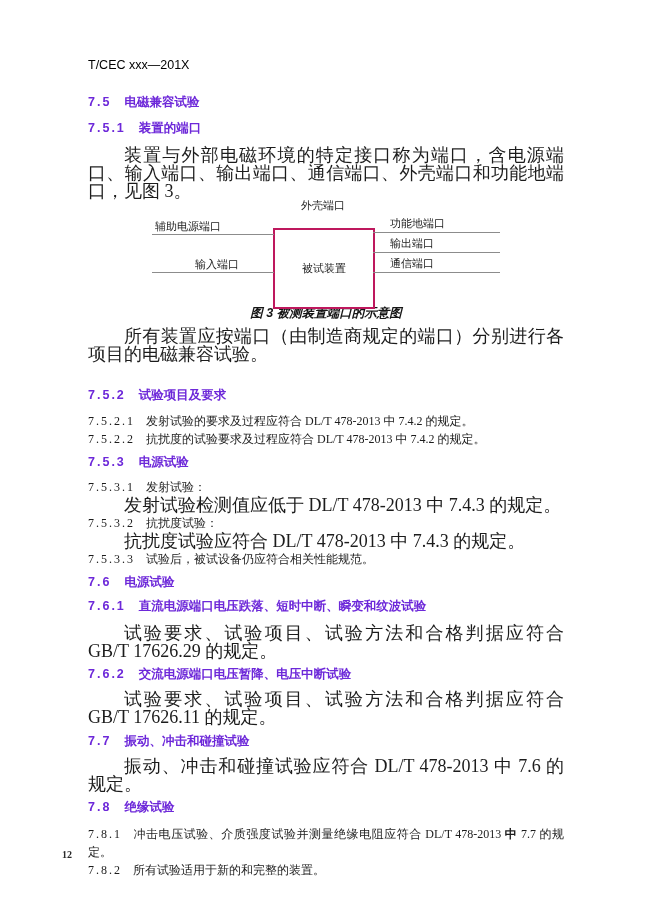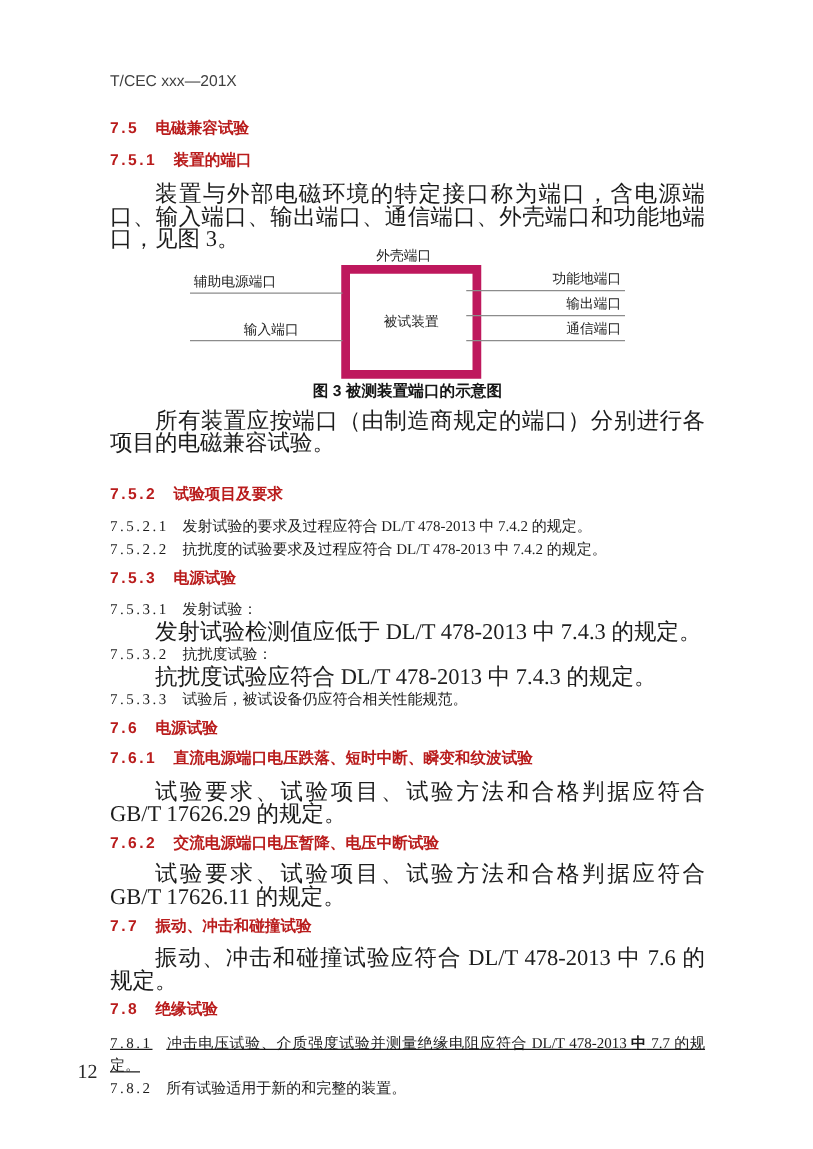--- a/index.html
+++ b/index.html
@@ -18,116 +18,117 @@
     position: absolute;
     left: 88px;
     top: 0;
     width: 476px;
   }
   .doc-header {
     margin-top: 58px;
     font-family: "Liberation Sans", "DejaVu Sans", sans-serif;
     font-size: 12.5px;
     line-height: 14px;
-    color: #404040;
+    color: #000000;
   }
   .h2, .h3 {
     font-family: "Liberation Sans", "DejaVu Sans", sans-serif;
     font-weight: bold;
     font-size: 12.5px;
     line-height: 16px;
-    color: #b91c1c;
+    color: #6d28d9;
     white-space: nowrap;
   }
   .h2 .num, .h3 .num { letter-spacing: 2px; margin-right: 13px; }
   .clause {
     font-size: 12px;
     line-height: 18px;
     text-align: justify;
   }
   .clause .num { letter-spacing: 2px; margin-right: 11px; }
   .para {
     font-size: 18px;
     line-height: 18px;
     text-indent: 2em;
     text-align: justify;
   }
   .b { font-weight: bold; }
   
   .mt-h75   { margin-top: 22px; }
   .mt-h751  { margin-top: 10px; }
   .mt-p751  { margin-top: 10px; }
-  .mt-cap   { margin-top: 9px; }
+  .mt-cap   { margin-top: 9px; font-style: italic; }
   .mt-pfig  { margin-top: 6px; }
   .mt-h752  { margin-top: 24px; }
   .mt-c7521 { margin-top: 9px; }
   .mt-h753  { margin-top: 6px; }
   .mt-c7531 { margin-top: 8px; }
   .mt-h76   { margin-top: 6px; }
   .mt-h761  { margin-top: 8px; }
   .mt-p761  { margin-top: 10px; }
   .mt-h762  { margin-top: 6px; }
   .mt-p762  { margin-top: 8px; }
   .mt-h77   { margin-top: 7px; }
   .mt-p77   { margin-top: 8px; }
   .mt-h78   { margin-top: 6px; }
-  .mt-c781  { margin-top: 10px; text-decoration: underline; }
+  .mt-c781  { margin-top: 10px; }
   .mt-h79   { margin-top: 6px; }
   .mt-p79   { margin-top: 8px; }
 
   
   .figure {
     position: relative;
     height: 96px;
     margin-top: 0;
     font-size: 11px;
   }
   .fig-top-port {
     position: absolute;
     left: 185px; top: -1px;
     width: 100px;
     text-align: center;
     line-height: 13px;
   }
   .fig-box {
     position: absolute;
-    left: 185px; top: 12px;
+    left: 185px; top: 28px;
     width: 98px; height: 77px;
-    border: 7px solid #be185d;
+    border: 2px solid #be185d;
     background: #ffffff;
     display: flex;
     align-items: center;
     justify-content: center;
   }
   .fig-line { position: absolute; height: 1px; background: #8c8c8c; }
   .l-line1 { left: 64px;  top: 34px; width: 122px; }
   .l-line2 { left: 64px;  top: 72px; width: 122px; }
   .r-line1 { left: 285px; top: 32px; width: 127px; }
   .r-line2 { left: 285px; top: 52px; width: 127px; }
   .r-line3 { left: 285px; top: 72px; width: 127px; }
   .fig-lport { position: absolute; left: 67px; line-height: 13px; }
   .lp1 { top: 20px; text-align: right; }
   .lp2 { top: 58px; margin-left: 40px; }
-  .fig-rport { position: absolute; left: 285px; width: 124px; text-align: right; line-height: 13px; }
+  .fig-rport { position: absolute; left: 302px; width: 124px; line-height: 13px; }
   .rp1 { top: 17px; }
   .rp2 { top: 37px; }
   .rp3 { top: 57px; }
   .fig-caption {
     font-family: "Liberation Sans", "DejaVu Sans", sans-serif;
     font-weight: bold;
     font-size: 12.5px;
     line-height: 16px;
     text-align: center;
     color: #161616;
   }
   .page-number {
     position: absolute;
     left: 62px; top: 849px;
-    font-size: 16px;
+    font-size: 10px;
     color: #2a2a2a;
+    font-weight: bold;
   }
 </style>
 </head>
 <body>
 
 <div class="page">
   <div class="content">
 
     <div class="doc-header">T/CEC xxx—201X</div>
 

